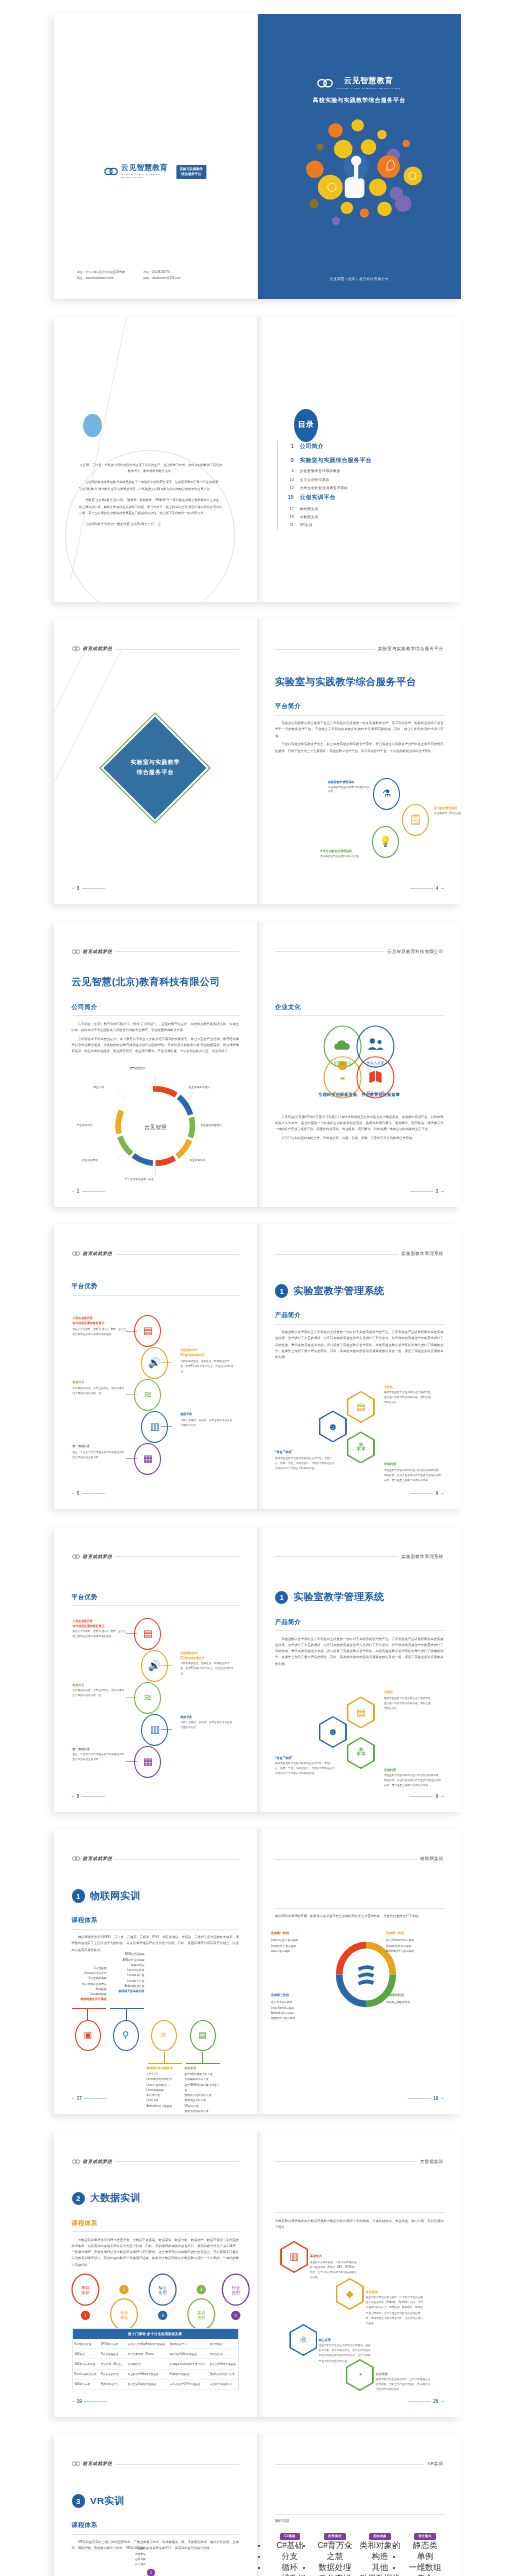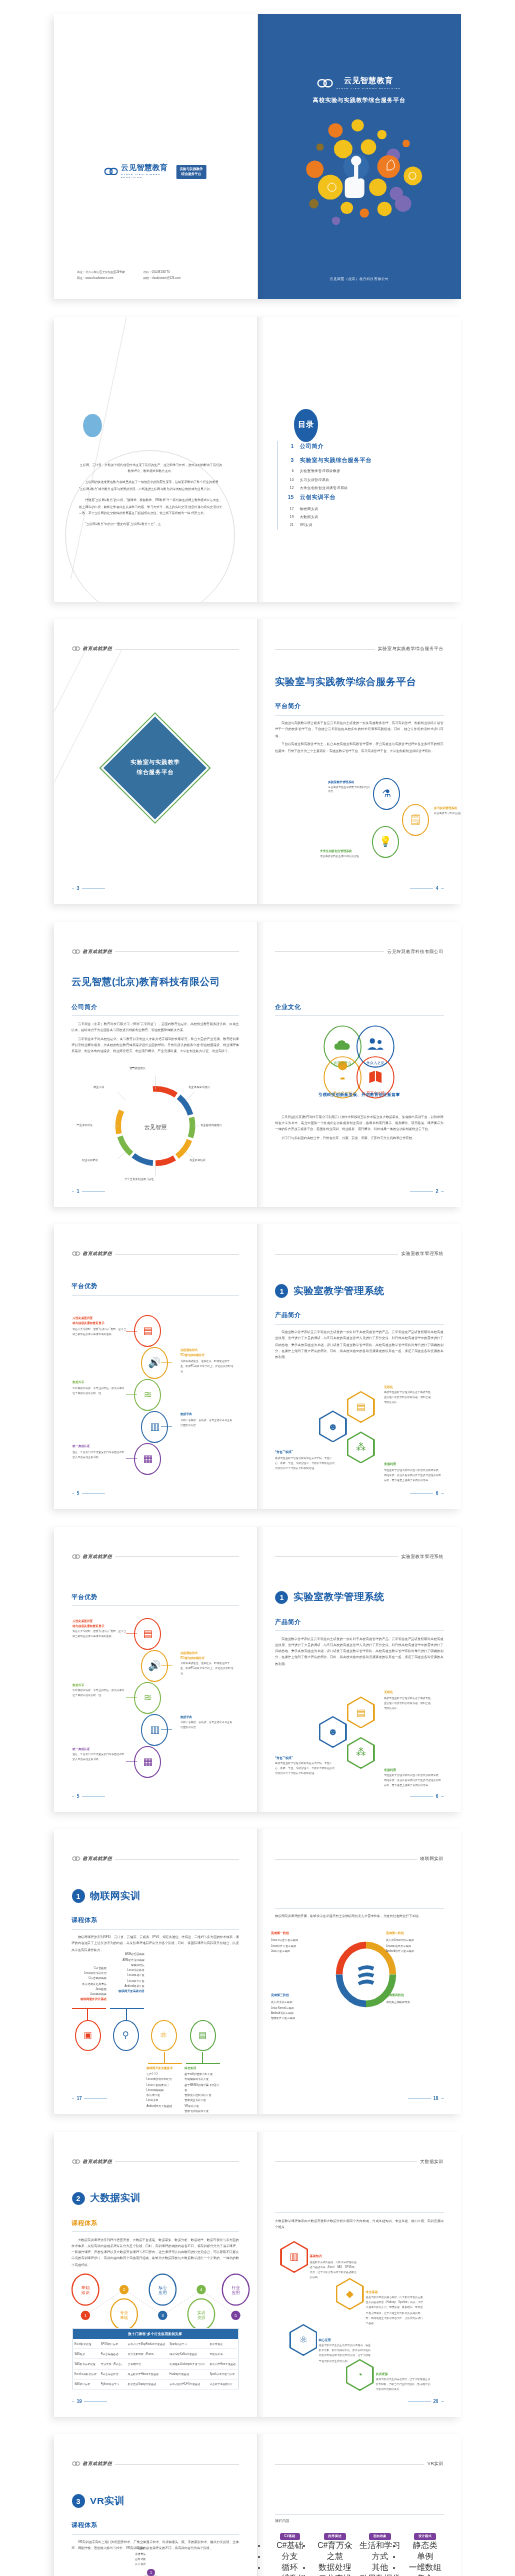--- a/index.html
+++ b/index.html
@@ -1047,21 +1047,21 @@
                 <li>一维数组</li>
               </ul></div>
             <div style="width: 42px; text-align: center; margin-bottom: 8.2px;"><span class="chip" style="background:#7a3f9d">排序算法</span>
       <ul>
                 <li>C#育万众之慧</li>
                 <li>数据处理</li>
                 <li>二分查找</li>
               </ul></div>
             <div style="width: 42px; text-align: center; margin-bottom: 8.2px;"><span class="chip" style="background:#7a3f9d">面向对象</span>
       <ul>
-                <li>生活和学习方式</li>
+                <li>类和对象的构造</li>
                 <li>其他</li>
                 <li>引用数据类型</li>
               </ul></div>
             <div style="width: 42px; text-align: center; margin-bottom: 8.2px;"><span class="chip" style="background:#7a3f9d">设计模式</span>
       <ul>
                 <li>静态类</li>
                 <li>单例</li>
                 <li>一维数组</li>
                 <li>集合</li>
               </ul></div>

